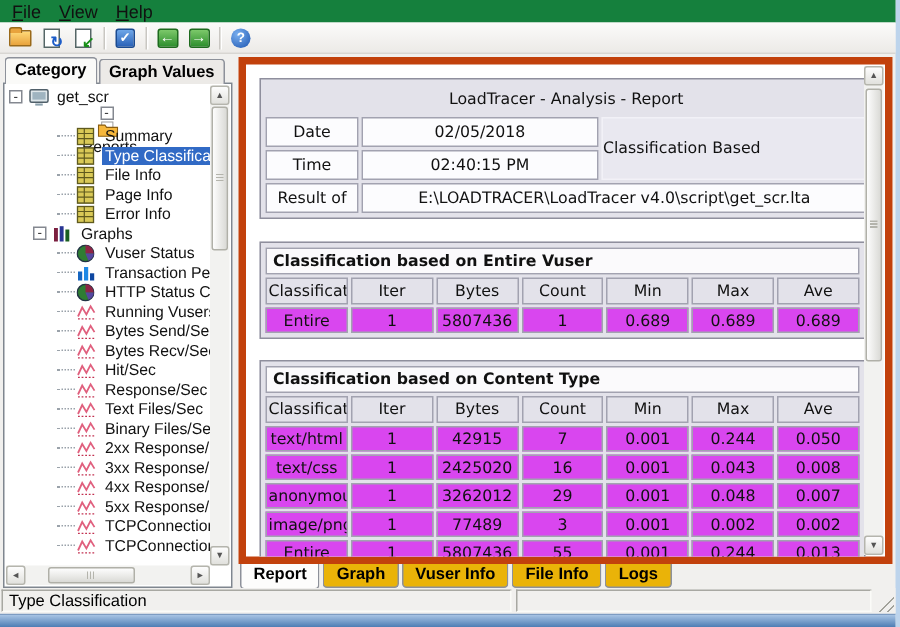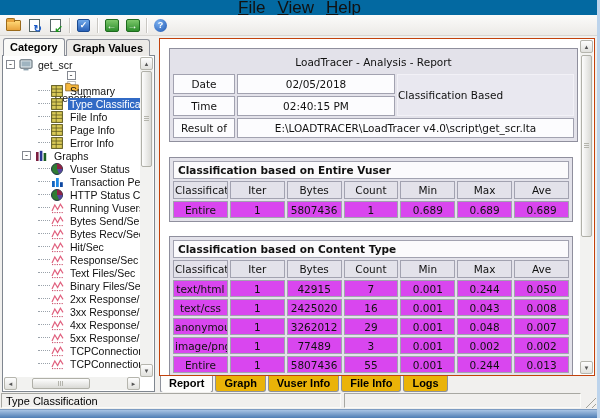--- a/index.html
+++ b/index.html
@@ -1,20 +1,20 @@
 <!DOCTYPE html>
 <html><head>
 <meta charset="utf-8">
 <style>
   * { margin:0; padding:0; box-sizing:border-box; }
   html,body { width:600px; height:418px; overflow:hidden; font-family:"Liberation Sans", sans-serif; }
   .window { width:600px; height:418px; display:flex; flex-direction:column; background:#f1f0ee; border-right:3px solid #bdd4ec; }
 
   
-  .menubar { height:15px; display:flex; align-items:center; padding-left:2px; background:#0369a1; font-size:17px; color:#111; flex:none;justify-content:center; }
+  .menubar { height:15px; display:flex; align-items:center; padding-left:2px; background:#15803d; font-size:12px; color:#111; flex:none; }
   .menu-item { padding:0 6px; line-height:14px; }
 
   
   .toolbar { height:21px; display:flex; align-items:center; padding:1px 3px; background:linear-gradient(#fbfbfa,#eceae7); border-bottom:1px solid #d8d6d2; flex:none; }
   .tbtn { width:21px; height:19px; display:flex; align-items:center; justify-content:center; border-radius:2px; }
   .tsep { width:1px; height:15px; background:#c9c7c2; box-shadow:1px 0 0 #fff; margin:0 3px; }
   .ic { display:inline-flex; align-items:center; justify-content:center; position:relative; }
   .ic-folder { width:15px; height:11px; background:linear-gradient(#ffd978,#e8a33d); border:1px solid #9a6a1a; border-radius:1px; }
   .ic-folder::before { content:''; position:absolute; top:-3px; left:-1px; width:7px; height:3px; background:#e8a33d; border:1px solid #9a6a1a; border-bottom:none; border-radius:2px 2px 0 0; }
   .ic-page { width:11px; height:13px; background:#fff; border:1px solid #566; }
@@ -50,21 +50,21 @@
   .sb-down { bottom:0; left:0; } .sb-down::after { content:'▼'; }
   .sb-left { left:0; top:0; } .sb-left::after { content:'◄'; }
   .sb-right { right:0; top:0; } .sb-right::after { content:'►'; }
   .sb-thumb-v { position:absolute; left:1px; width:11px; background:linear-gradient(90deg,#fdfdfd,#dadad6); border:1px solid #b0b0a8; border-radius:2px; }
   .sb-thumb-v::after { content:''; position:absolute; left:2px; right:2px; top:50%; height:5px; margin-top:-3px; background:repeating-linear-gradient(to bottom,#b4b4ac 0 1px,transparent 1px 2px); }
   .sb-thumb-h { position:absolute; top:1px; height:11px; background:linear-gradient(#fdfdfd,#dadad6); border:1px solid #b0b0a8; border-radius:2px; }
   .sb-thumb-h::after { content:''; position:absolute; top:2px; bottom:2px; left:50%; width:5px; margin-left:-3px; background:repeating-linear-gradient(to right,#b4b4ac 0 1px,transparent 1px 2px); }
 
   
   .right-panel { flex:1; min-width:0; display:flex; flex-direction:column; padding:0 2px 0 4px; }
-  .report-box { flex:1; position:relative; background:#fff; border:1px solid #c2410c; overflow:hidden; }
+  .report-box { flex:1; position:relative; background:#fff; border:5px solid #c2410c; overflow:hidden; }
   .report-content { position:absolute; top:0; left:0; right:15px; bottom:0; padding:9px 0 0 9px; font-family:"DejaVu Sans", sans-serif; }
 
   
   .hdr-wrap { width:409px; background:#e3e2ea; border:1px solid #8f8f9d; padding:1px; margin-bottom:15px; }
   .hdr-table { width:100%; border-spacing:2px; table-layout:fixed; font-size:10.5px; color:#111; }
   .hdr-title { text-align:center; padding:4px 2px; }
   .hcell { background:#fcfcfe; border:1px solid #a2a2b0; text-align:center; padding:3px 2px; overflow:hidden; white-space:nowrap; }
   .class-cell { background:#e9e8f0; border:1px solid #f2f1f7; text-align:left; vertical-align:middle; }
 
   

